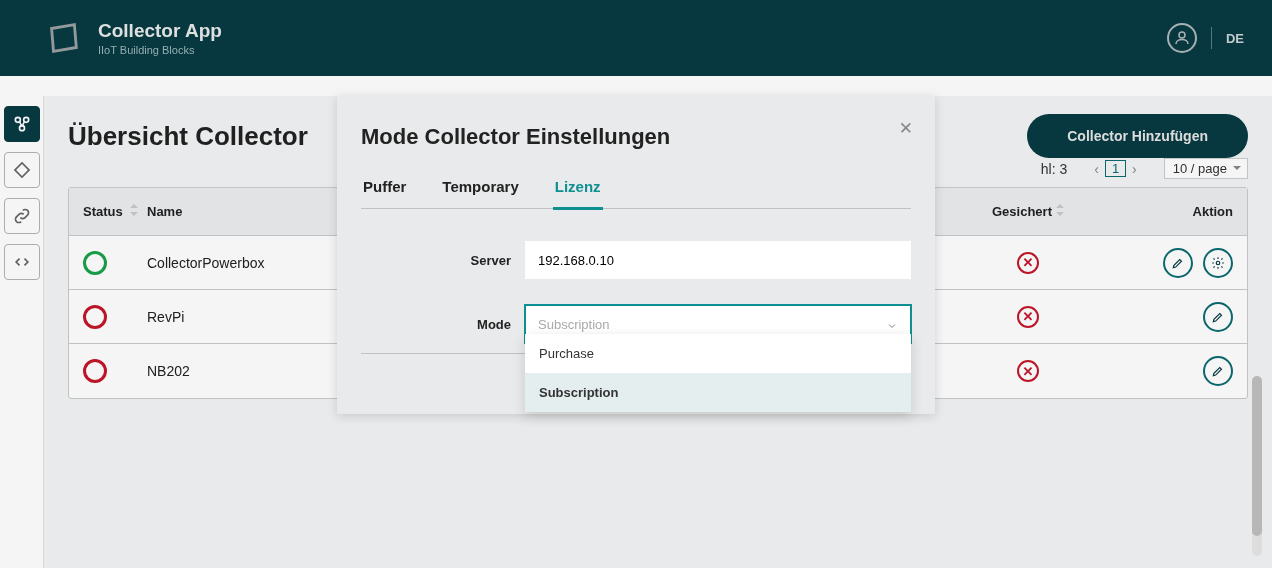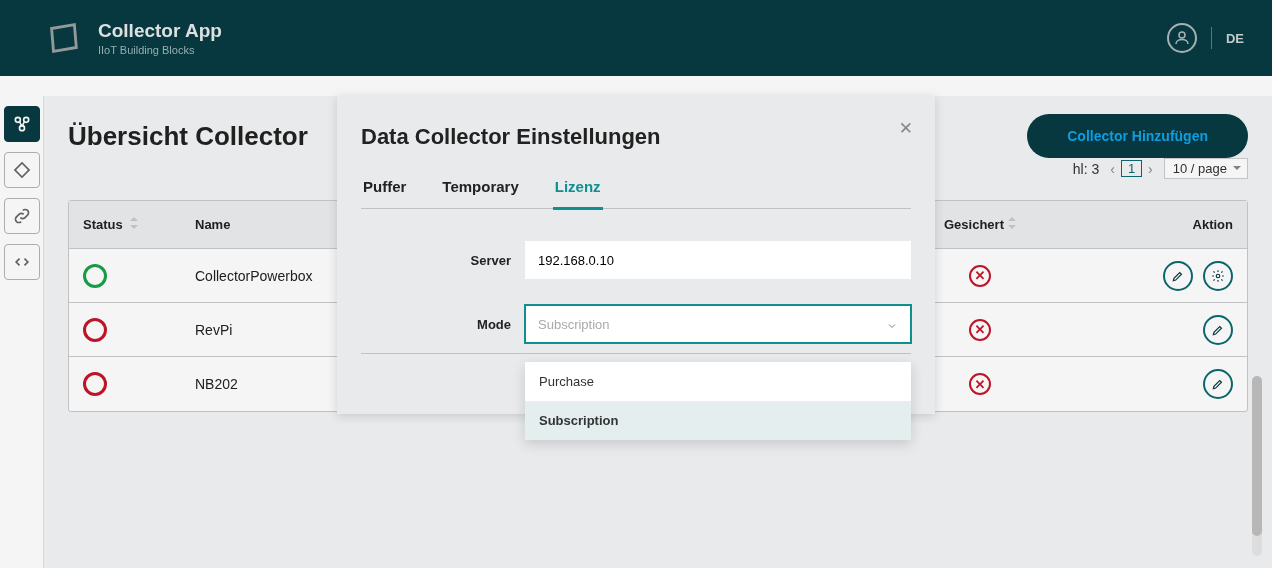--- a/index.html
+++ b/index.html
@@ -28,30 +28,30 @@
   
   .leftrail{position:absolute;top:96px;left:0;width:44px;background:#fff;border-right:1px solid #e0e0e0;height:calc(568px - 96px);}
   .rail-item{width:36px;height:36px;margin:10px 4px;display:flex;align-items:center;justify-content:center;border:1px solid #b5b5b5;border-radius:4px;}
   .rail-item.active{background:var(--teal-dark);border-color:var(--teal-dark);}
   .rail-item svg{width:20px;height:20px;stroke:#666;stroke-width:2;fill:none;}
   .rail-item.active svg{stroke:#fff;}
   
   .main{position:absolute;top:96px;left:44px;right:0;bottom:0;background:var(--bg-light);padding:18px 24px 0 24px;}
   .page-head{display:flex;align-items:center;}
   .page-title{font-size:26px;font-weight:bold;}
-  .add-btn{margin-left:auto;background:var(--teal-dark);color:#0ea5e9;border:none;border-radius:22px;height:44px;padding:0 40px;font-size:14px;font-weight:bold;}
-  .list-meta{display:flex;justify-content:flex-end;align-items:center;gap:11px;font-size:14px;color:#333;margin-bottom:21px;}
+  .add-btn{margin-left:auto;background:var(--teal-dark);color:#e5e5e5;border:none;border-radius:22px;height:44px;padding:0 40px;font-size:14px;font-weight:bold;}
+  .list-meta{display:flex;justify-content:flex-end;align-items:center;gap:27px;font-size:14px;color:#333;margin-bottom:8px;}
   .pager{display:flex;align-items:center;gap:6px;}
   .pg-arrow{color:#888;}
   .pg-num{border:1px solid var(--teal);color:var(--teal);padding:0 6px;font-size:13px;}
   .per-page{border:1px solid #ccc;background:#fff;padding:2px 20px 2px 8px;font-size:13px;position:relative;}
   .per-page:after{content:"";position:absolute;right:6px;top:7px;border:4px solid transparent;border-top-color:#888;}
   
   .table{border:1px solid var(--border-gray);border-radius:3px;background:#fff;}
-  .thead,.trow{display:flex;align-items:center;height:54px;border-bottom:1px solid var(--border-gray);padding:0 14px;gap:48px;}
+  .thead,.trow{display:flex;align-items:center;height:54px;border-bottom:1px solid var(--border-gray);padding:0 14px;}
   .thead{background:#ebedef;font-size:13px;font-weight:bold;height:48px;}
   .trow:last-child{border-bottom:none;}
   .col-status{width:64px;}
   .col-name{flex:1;}
   .col-secured{width:170px;display:flex;justify-content:center;}
   .col-action{width:120px;display:flex;gap:10px;justify-content:flex-end;}
   .status-dot{width:24px;height:24px;border-radius:50%;border:3px solid;display:flex;align-items:center;justify-content:center;}
   .dot-green{border-color:var(--green);} .dot-green .inner{background:var(--green);}
   .dot-red{border-color:var(--accent-red);} .dot-red .inner{background:var(--accent-red);}
   .x-circle{width:22px;height:22px;border:2px solid var(--accent-red);border-radius:50%;display:flex;align-items:center;justify-content:center;color:var(--accent-red);font-size:13px;font-weight:bold;}
@@ -69,21 +69,21 @@
   .modal-close{position:absolute;top:22px;right:22px;color:#888;font-size:17px;}
   .tabs{display:flex;gap:32px;border-bottom:1px solid #c0c1c3;margin-bottom:32px;}
   .tab{padding:0 2px 12px 2px;font-size:15px;font-weight:bold;color:#222;}
   .tab.active{color:var(--teal-bright);border-bottom:3px solid var(--teal-bright);margin-bottom:-2px;}
   .form-row{display:flex;align-items:center;gap:14px;margin-bottom:26px;}
   .form-label{width:150px;text-align:right;font-size:13px;font-weight:bold;}
   .form-input{flex:1;height:38px;border:1px solid #fff;background:#fff;padding:0 12px;font-size:13px;}
   .select-box{flex:1;height:38px;background:#fff;border:1px solid var(--teal-bright);outline:1px solid var(--teal-bright);display:flex;align-items:center;padding:0 12px;position:relative;color:#aaa;font-size:13px;}
   .select-box .chev{position:absolute;right:12px;top:14px;}
   .select-box .chev svg{width:12px;height:12px;stroke:#888;stroke-width:2;fill:none;}
-  .dropdown{position:absolute;top:56px;left:-1px;right:-1px;background:#fff;box-shadow:0 4px 12px rgba(0,0,0,.15);z-index:5;}
+  .dropdown{position:absolute;top:28px;left:-1px;right:-1px;background:#fff;box-shadow:0 4px 12px rgba(0,0,0,.15);z-index:5;}
   .opt{padding:12px 14px;font-size:13px;color:#333;}
   .opt.selected{background:#e4eeef;font-weight:bold;}
   .modal-divider{height:1px;background:#c0c1c3;margin:6px 0 20px 0;}
   .btn-primary-peek{position:absolute;right:24px;bottom:14px;width:170px;height:36px;background:var(--teal-dark);border-radius:20px;}
 </style>
 </head>
 <body>
 
 <div class="topbar">
   <div class="logo-box">
@@ -237,21 +237,21 @@
   </div>
 
   <div class="scroll-track">
       <div class="scroll-thumb"></div>
     </div>
 </div>
 
 <div class="overlay"></div>
 <div class="modal">
   <div class="modal-close">✕</div>
-  <div class="modal-title">Data Collector Einstellungen</div>
+  <div class="modal-title">Mode Collector Einstellungen</div>
 
   <div class="tabs">
     <div class="tab">Puffer</div>
     <div class="tab">Temporary</div>
     <div class="tab active">Lizenz</div>
   </div>
 
   <div class="form-row">
     <div class="form-label">Server</div>
     <input class="form-input" value="192.168.0.10" style="">

